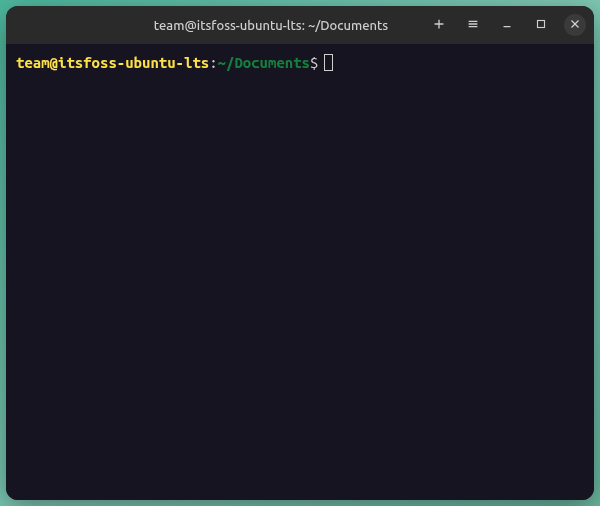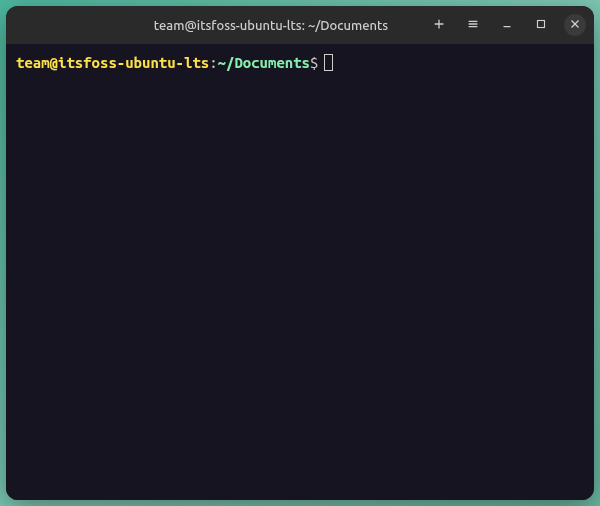--- a/index.html
+++ b/index.html
@@ -83,21 +83,21 @@
       flex-wrap: wrap;
     }
     .user-host {
       color: #fde047;
       font-weight: bold;
     }
     .colon {
       color: #d0cfcc;
     }
     .cwd {
-      color: #86efac;
+      color: #15803d;
       font-weight: bold;
     }
     .dollar {
       color: #d0cfcc;
     }
     .cursor {
       display: inline-block;
       width: 9px;
       height: 17px;
       border: 1.5px solid #d0cfcc;

